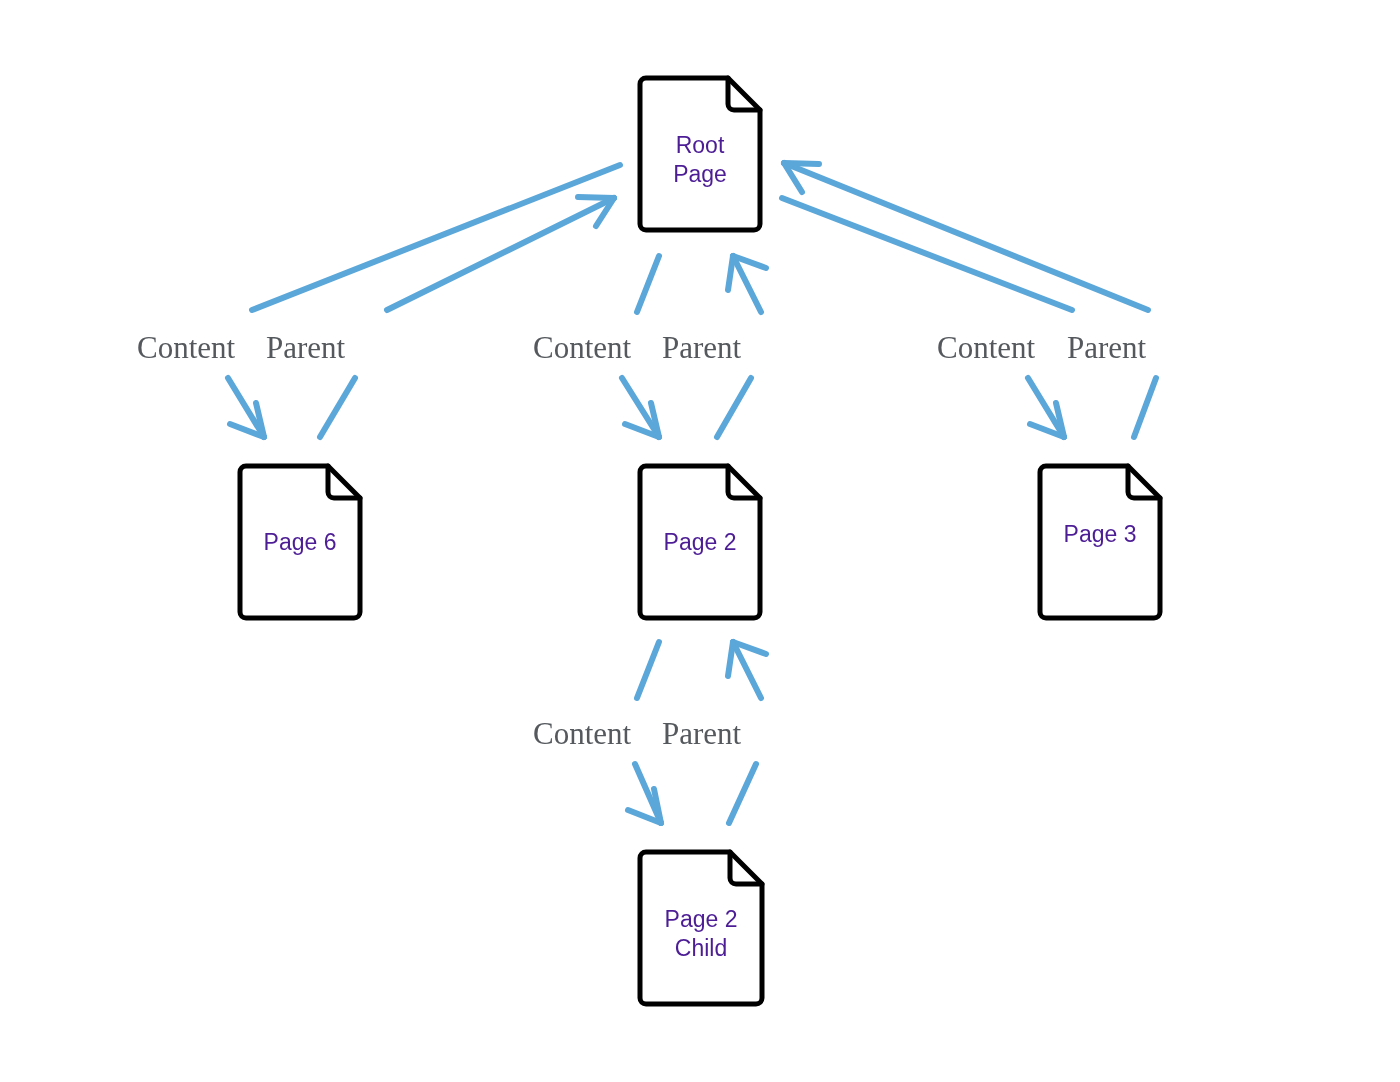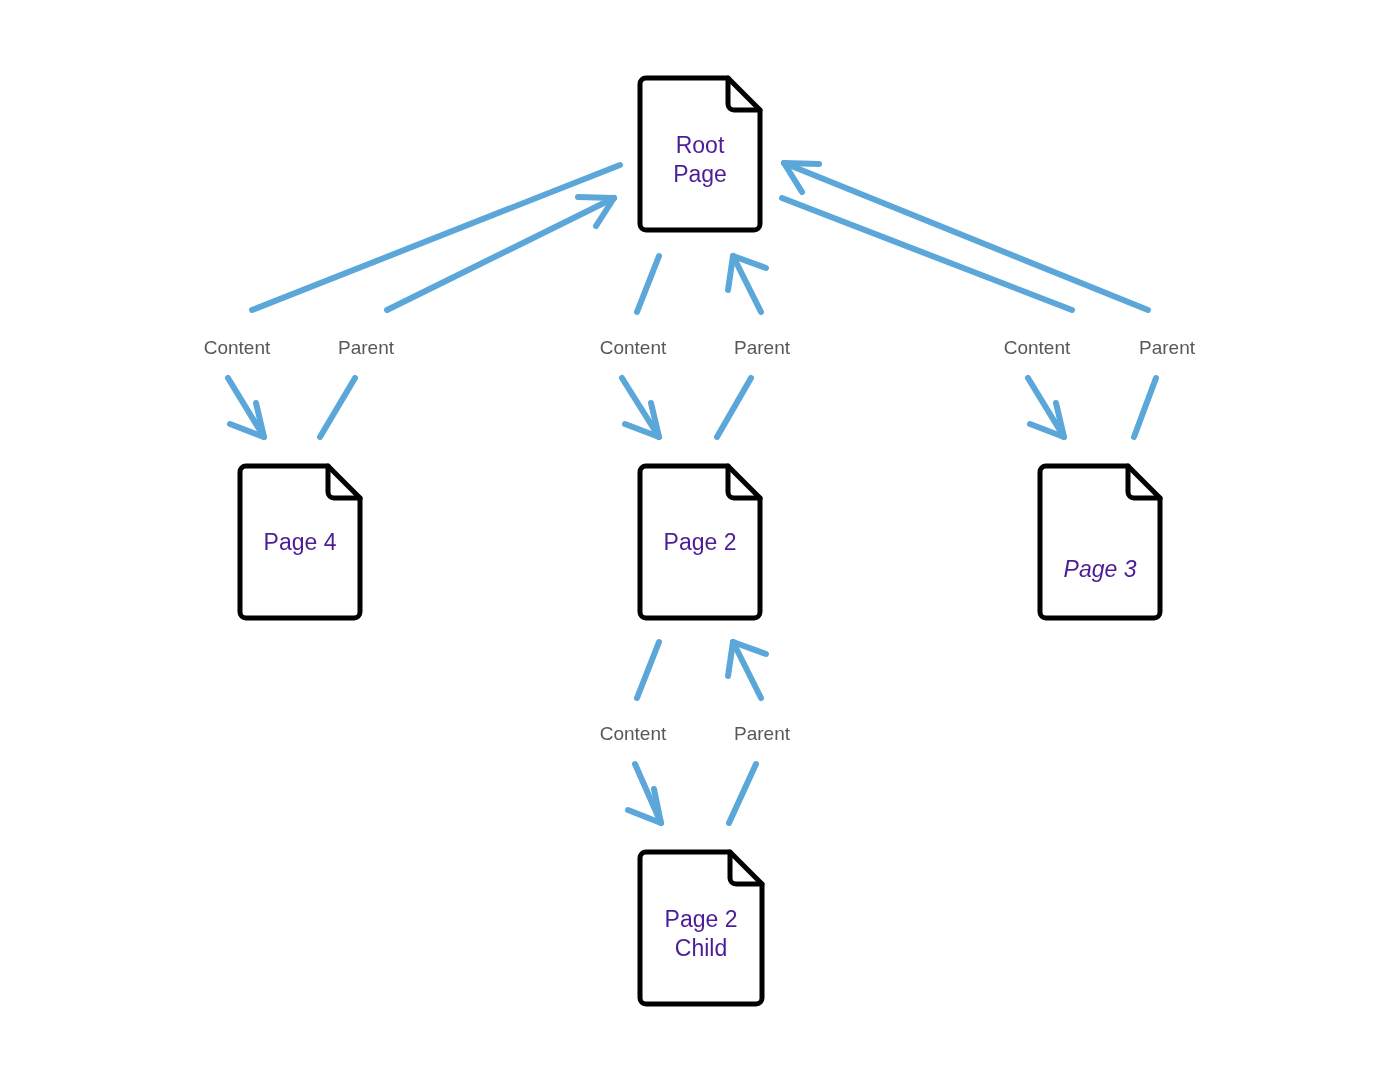--- a/index.html
+++ b/index.html
@@ -26,25 +26,25 @@
     text-align: center;
     color: #4c1d95;
     font-size: 23px;
     line-height: 29px;
     font-family: "Liberation Sans", sans-serif;
     white-space: pre-line;
     pointer-events: none;
   }
   .edge-label {
     position: absolute;
-    text-align: center;
+    text-align: left;
     color: #55595d;
-    font-size: 19px;
+    font-size: 31px;
     line-height: 28px;
-    font-family: Liberation Sans, sans-serif;
+    font-family: Liberation Serif, serif;
     white-space: nowrap;
   }
 </style>
 </head>
 <body>
 
 <svg id="canvas" viewBox="0 0 1400 1082" xmlns="http://www.w3.org/2000/svg">
 
   <g id="edges" fill="none" stroke="#5ba7d9" stroke-width="6" stroke-linecap="round" stroke-linejoin="round">
 
@@ -194,25 +194,25 @@
                L 640 858
                A 6 6 0 0 1 646 852 Z"></path>
       <path d="M 730 852 L 730 878 A 6 6 0 0 0 736 884 L 762 884" fill="none"></path>
     </g>
   </g>
 </svg>
 
 <div class="node-label" style="left:640px; top:131px; width:120px;">Root
 Page</div>
 
-<div class="node-label" style="left:240px; top:528px; width:120px;">Page 4</div>
+<div class="node-label" style="left:240px; top:528px; width:120px;">Page 6</div>
 
 <div class="node-label" style="left:640px; top:528px; width:120px;">Page 2</div>
 
-<div class="node-label" style="left:1040px; top:555px; width:120px;font-style:italic;">Page 3</div>
+<div class="node-label" style="left:1040px; top:520px; width:120px;">Page 3</div>
 
 <div class="node-label" style="left:640px; top:905px; width:122px;">Page 2
 Child</div>
 
 <div class="edge-label" style="left:137px; top:334px; width:200px;">Content</div>
 
 <div class="edge-label" style="left:266px; top:334px; width:200px;">Parent</div>
 
 <div class="edge-label" style="left:533px; top:334px; width:200px;">Content</div>
 

